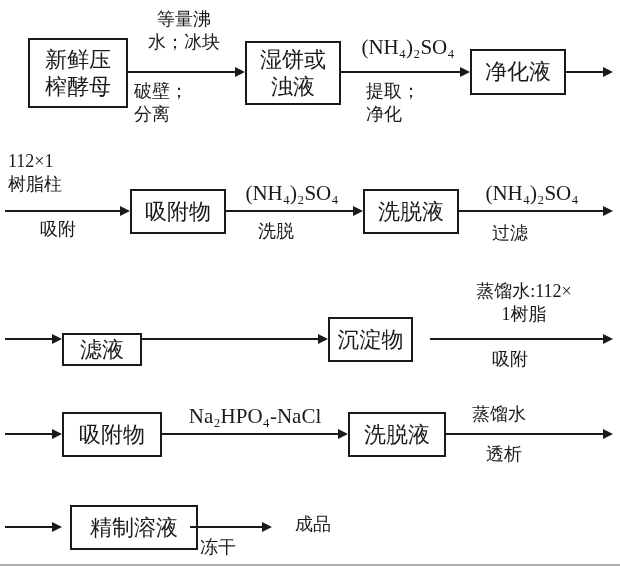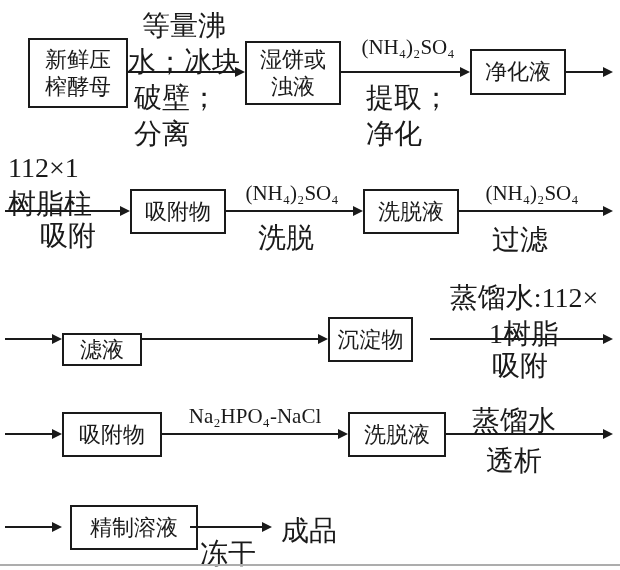--- a/index.html
+++ b/index.html
@@ -31,21 +31,21 @@
   }
   .ah{
     position:absolute;
     width:0;height:0;
     border-left:10px solid #1a1a1a;
     border-top:5px solid transparent;
     border-bottom:5px solid transparent;
   }
   .lbl{
     position:absolute;
-    font-size:28px;
+    font-size:18px;
     line-height:1.3;
     white-space:pre-line;
   }
   .lbl.ctr{text-align:center;}
   .lbl.formula{font-size:21px;}
   .bottom-rule{
     position:absolute;
     left:0;top:564px;width:620px;height:2px;
     background:#adadad;
   }
@@ -139,16 +139,16 @@
   <div class="lbl" style="left:486px;top:443px">透析</div>
 
   <div class="ln" style="left:5px;top:526px;width:47px"></div>
   <div class="ah" style="left:52px;top:522px"></div>
   <div class="box" style="left:70px;top:505px;width:128px;height:45px">
     <span>精制溶液</span>
   </div>
   <div class="ln" style="left:190px;top:526px;width:72px"></div>
   <div class="ah" style="left:262px;top:522px"></div>
   <div class="lbl" style="left:200px;top:536px">冻干</div>
-  <div class="lbl" style="left:281px;top:513px">成品</div>
+  <div class="lbl" style="left:295px;top:513px">成品</div>
 
   <div class="bottom-rule"></div>
 </div>
 
 </body></html>

